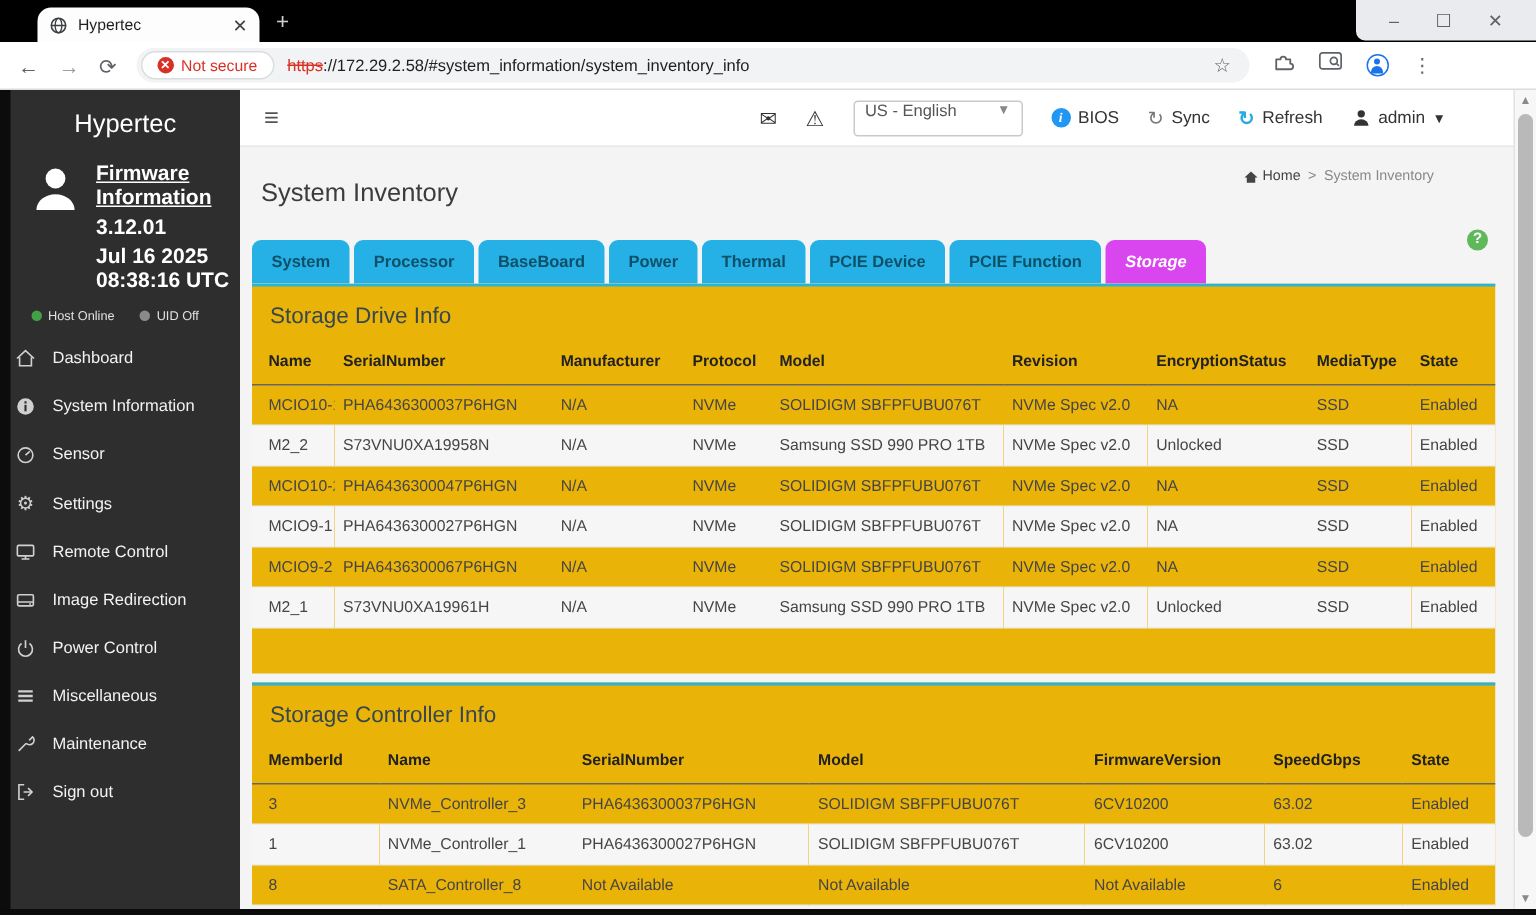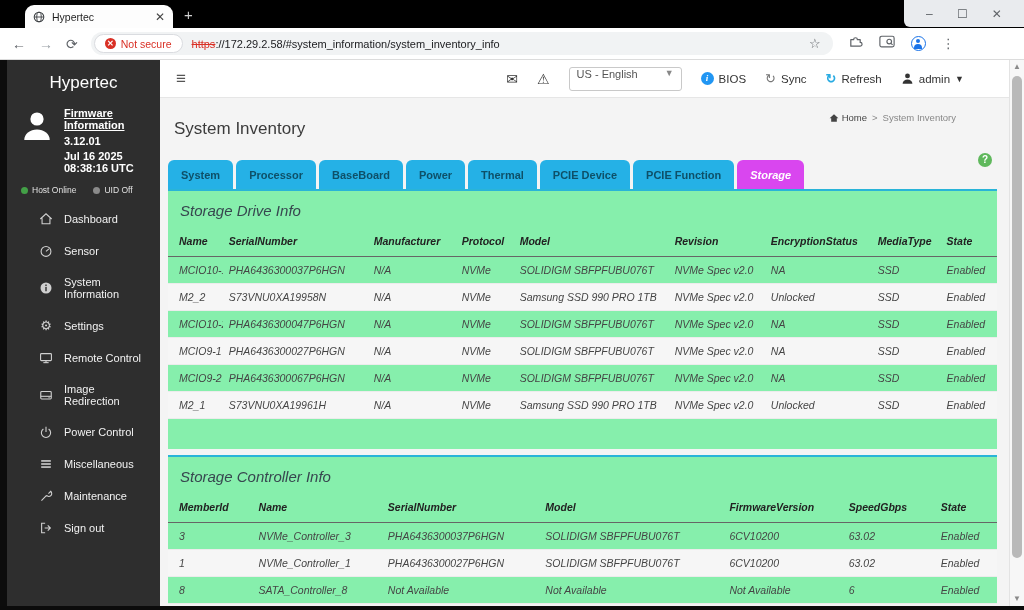--- a/index.html
+++ b/index.html
@@ -34,26 +34,26 @@
   .profile-ic { width:15px; height:15px; border-radius:50%; border:1.5px solid #1a73e8; position:relative; }
   .profile-ic:before { content:""; position:absolute; left:4.2px; top:2px; width:4px; height:4px; border-radius:50%; background:#1a73e8; }
   .profile-ic:after  { content:""; position:absolute; left:2.2px; top:7px; width:8px; height:5px; border-radius:4px 4px 0 0; background:#1a73e8; }
 
   
   .app { display:flex; height:546px; position:relative; background:#f4f4f4; }
 
   .sidebar { width:160px; flex-shrink:0; background:#2e2e2e; border-left:7px solid #0c0c0c; color:#eee; }
   .brand { text-align:center; font-size:17px; color:#fff; padding:13px 0 9px; }
   .profile-block { display:flex; gap:9px; padding:5px 6px 4px 12px; align-items:flex-start; }
-  .fw { font-size:11px; color:#fff; }
+  .fw { font-size:14px; color:#fff; }
   .fw .fw-link { font-weight:bold; text-decoration:underline; display:block; margin-bottom:4px; }
   .fw div { margin-top:3px; font-weight:bold; }
   .status-row { display:flex; gap:17px; padding:7px 8px 8px 14px; font-size:8.5px; color:#e0e0e0; align-items:center; }
   .dot { width:7px; height:7px; border-radius:50%; display:inline-block; margin-right:4px; vertical-align:middle; }
-  .menu-item { display:flex; align-items:center; gap:11px; padding:9px 10px 9px 32px; font-size:11px; color:#f2f2f2; }
+  .menu-item { display:flex; align-items:center; gap:11px; padding:9px 10px 9px 3px; font-size:11px; color:#f2f2f2; }
   .menu-item svg { flex-shrink:0; }
   .menu-item .chev { margin-left:auto; color:#bbb; font-size:11px; }
   .gear-glyph { font-size:13px; color:#d0d0d0; width:14px; text-align:center; }
 
   .main { flex:1; display:flex; flex-direction:column; position:relative; }
   .app-header { height:38px; background:#fff; border-bottom:1px solid #e6e6e6; display:flex; align-items:center; padding:0 16px; }
   .hamburger { font-size:17px; color:#555; letter-spacing:-1px; }
   .hdr-right { margin-left:auto; display:flex; align-items:center; gap:19px; margin-right:44px; }
   .hdr-ic { font-size:14px; color:#333; }
   .lang-select { width:113px; height:24px; background:#fff; border:1px solid #c9c9c9; border-radius:3px;
@@ -74,21 +74,21 @@
   .breadcrumb .bc-home { color:#444; display:flex; align-items:center; gap:3px; }
   .help-icon { position:absolute; right:32px; top:93px; width:14px; height:14px; border-radius:50%;
                background:#5fb85c; color:#fff; font-size:10px; font-weight:bold; text-align:center; line-height:14px; }
 
   .tabs { display:flex; gap:3px; margin:21px 0 0 8px; }
   .tab-btn { background:#25b1e6; color:#0e5068; font-size:11px; font-weight:bold; padding:9px 13px 8px;
              border-radius:6px 6px 0 0; white-space:nowrap; }
   .tab-btn.active { background:#d946ef; color:#fff;font-style:italic; }
 
   .content { flex:1; margin:0 27px 0 8px; overflow:hidden; }
-  .panel { background:#86efac; border-top:2px solid #29b4d8; margin-bottom:6px;font-style:italic; }
+  .panel { background:#eab308; border-top:2px solid #29b4d8; margin-bottom:6px; }
   .panel-title { font-size:15px; color:#37474f; padding:11px 12px 7px; }
   table { width:100%; border-collapse:collapse; table-layout:fixed; }
   th { text-align:left; font-size:10.5px; color:#222; font-weight:bold; padding:9px 6px 9px;
        border-bottom:1px solid #666; }
   td { font-size:10.5px; color:#454545; padding:7px 6px; border-bottom:1px solid #ececec;
        white-space:nowrap; overflow:hidden; }
   tbody tr:nth-child(even) { background:#f6f6f6; }
   .drive-table th:nth-child(1), .drive-table td:nth-child(1){width:6.6%; padding-left:11px;}
   .drive-table th:nth-child(2), .drive-table td:nth-child(2){width:17.5%;}
   .drive-table th:nth-child(3), .drive-table td:nth-child(3){width:10.6%;}
@@ -191,33 +191,33 @@
       <span><span class="dot" style="background:#8a8a8a"></span><span>UID Off</span></span>
     </div>
 
     <div class="menu-item">
       <svg class="ic" width="14" height="14" viewBox="0 0 16 16">
           <path d="M1.5 8 L8 2 L14.5 8 M3.5 7 V13.5 H12.5 V7"></path>
         </svg>
       <span>Dashboard</span>
     </div>
     <div class="menu-item">
-      <svg class="ic" width="14" height="14" viewBox="0 0 16 16">
-          <circle cx="8" cy="8.5" r="5.6"></circle>
-          <line x1="8" y1="8.5" x2="11.3" y2="5.6"></line>
-        </svg>
-      <span>Sensor</span>
-    </div>
-    <div class="menu-item">
       <svg width="14" height="14" viewBox="0 0 16 16">
           <circle cx="8" cy="8" r="6.3" fill="#d0d0d0"></circle>
           <rect x="7.2" y="6.7" width="1.6" height="5" fill="#2e2e2e"></rect>
           <rect x="7.2" y="4" width="1.6" height="1.7" fill="#2e2e2e"></rect>
         </svg>
       <span>System Information</span>
+    </div>
+    <div class="menu-item">
+      <svg class="ic" width="14" height="14" viewBox="0 0 16 16">
+          <circle cx="8" cy="8.5" r="5.6"></circle>
+          <line x1="8" y1="8.5" x2="11.3" y2="5.6"></line>
+        </svg>
+      <span>Sensor</span>
     </div>
     <div class="menu-item">
       <span class="gear-glyph">⚙</span>
       <span>Settings</span>
     </div>
     <div class="menu-item">
       <svg class="ic" width="14" height="14" viewBox="0 0 16 16">
           <rect x="1.8" y="3" width="12.4" height="8" rx="1"></rect>
           <line x1="8" y1="11" x2="8" y2="13.3"></line>
           <line x1="5" y1="13.3" x2="11" y2="13.3"></line>

